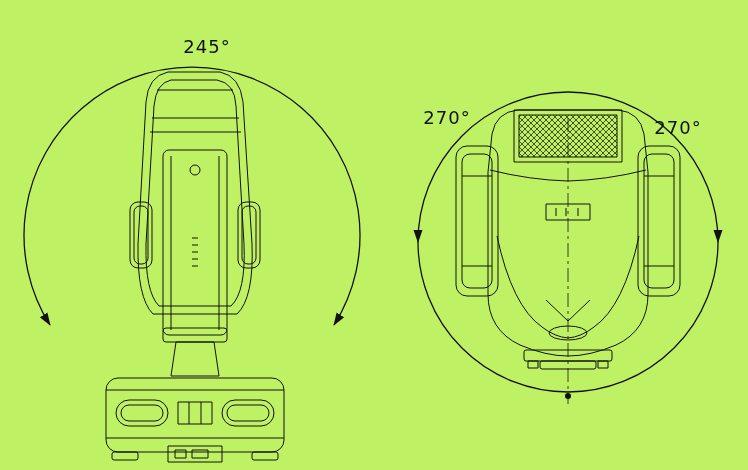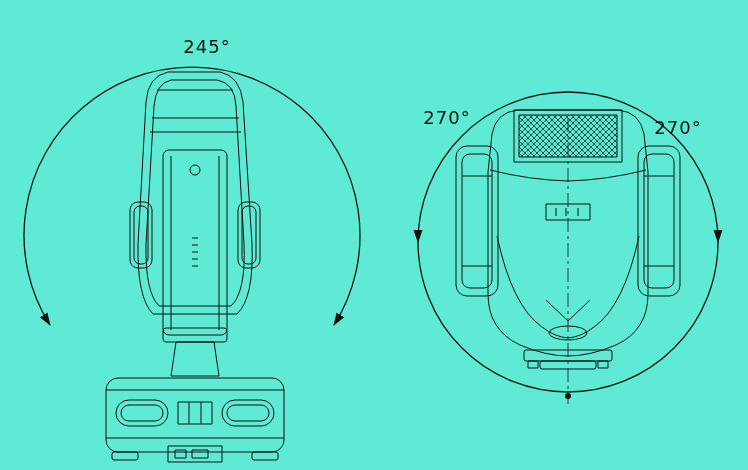--- a/index.html
+++ b/index.html
@@ -5,21 +5,21 @@
   html, body {
     margin: 0;
     padding: 0;
     background: #ffffff;
     font-family: "DejaVu Sans", "Liberation Sans", sans-serif;
   }
   .canvas {
     position: relative;
     width: 748px;
     height: 470px;
-    background: #5eead4;
+    background: #bef264;
     overflow: hidden;
   }
   svg text {
     font-family: "DejaVu Sans", "Liberation Sans", sans-serif;
     fill: #111111;
     letter-spacing: 1px;
   }
 </style>
 </head>
 <body>

